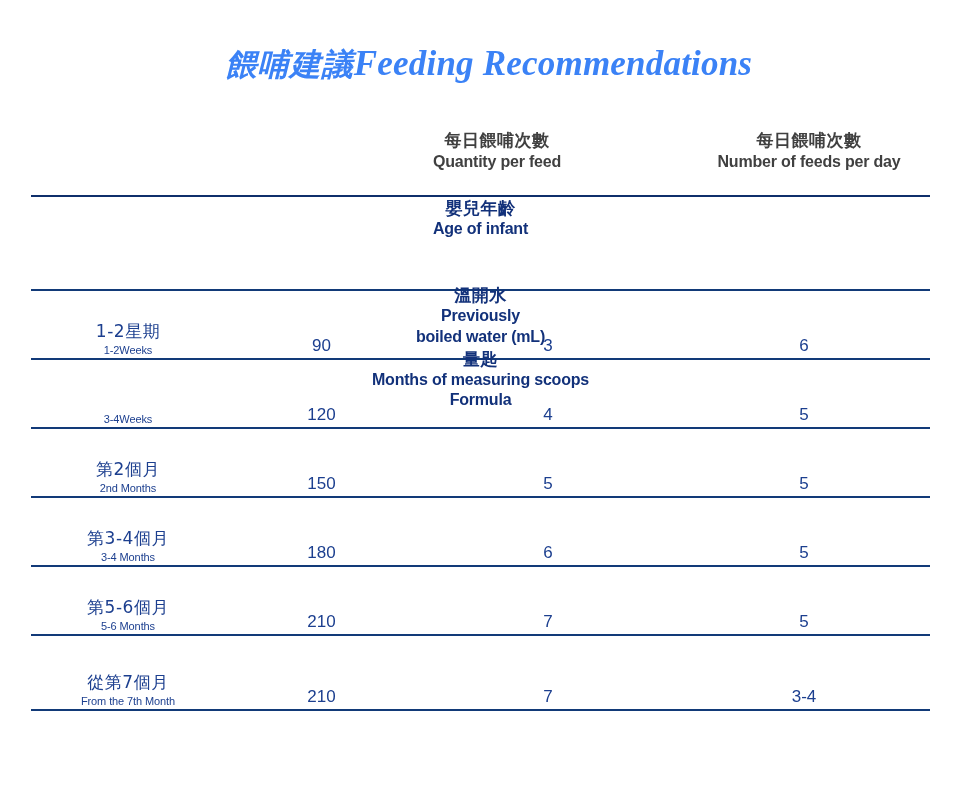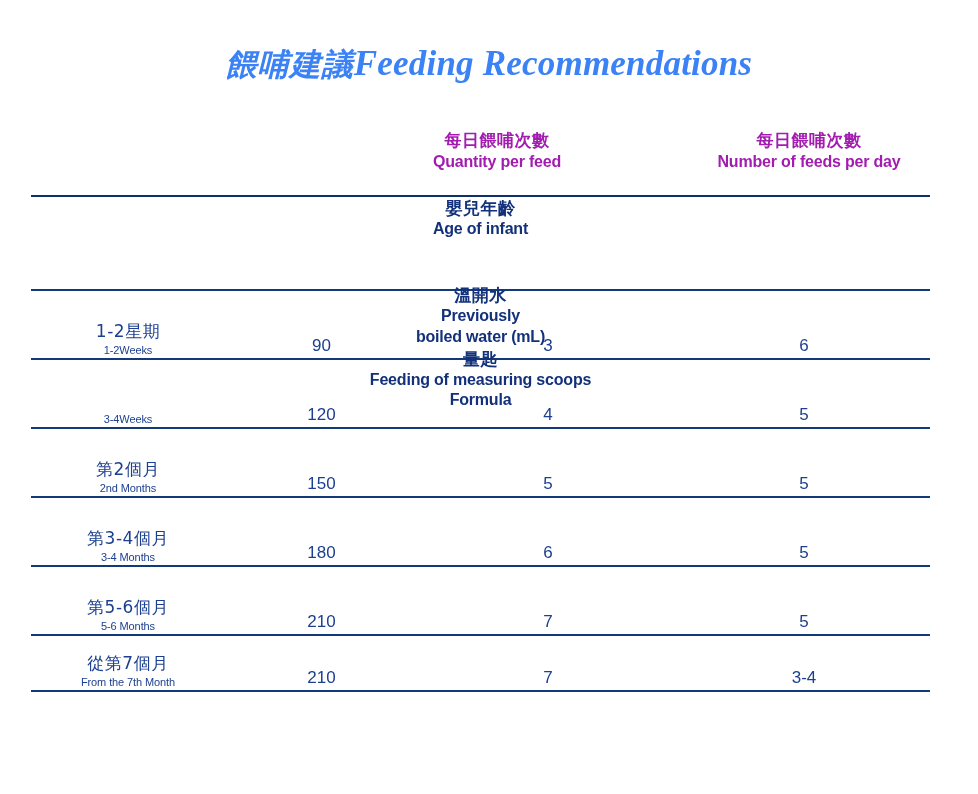--- a/index.html
+++ b/index.html
@@ -60,21 +60,21 @@
 
   
   .group-head {
     position: relative;
     height: 65px;
   }
   .group-cell {
     position: absolute;
     top: 0;
     text-align: center;
-    color: #a21caf;
+    color: #404040;
     font-weight: bold;
     line-height: 1.28;
   }
   .group-cell .zh {
     display: block;
     font-family: "DejaVu Sans", "Liberation Sans", sans-serif;
     font-size: 17px;
     letter-spacing: 0.5px;
   }
   .group-cell .en {
@@ -111,21 +111,21 @@
     font-size: 16px;
     letter-spacing: -0.2px;
   }
 
   
   .row {
     display: flex;
     align-items: flex-end;
     height: 67px;
   }
-  .row.last { height: 54px; }
+  .row.last { height: 73px; }
   .row .cell {
     text-align: center;
     color: #1c3f8f;
     font-weight: 400;
     font-size: 17px;
     line-height: 1.35;
   }
   .row .cell .zh {
     display: block;
     font-family: "DejaVu Sans", "Liberation Sans", sans-serif;
@@ -173,21 +173,21 @@
         <span class="zh">嬰兒年齡</span>
         <span class="en">Age of infant</span>
       </div>
       <div class="cell c-water">
         <span class="zh">溫開水</span>
         <span class="en">Previously</span>
         <span class="en">boiled water (mL)</span>
       </div>
       <div class="cell c-scoops">
         <span class="zh">量匙</span>
-        <span class="en">Feeding of measuring scoops</span>
+        <span class="en">Months of measuring scoops</span>
       </div>
       <div class="cell c-formula">
         <span class="en">Formula</span>
       </div>
     </div>
 
     <div class="rule thin"></div>
 
     <div class="row">
       <div class="cell c-age">

